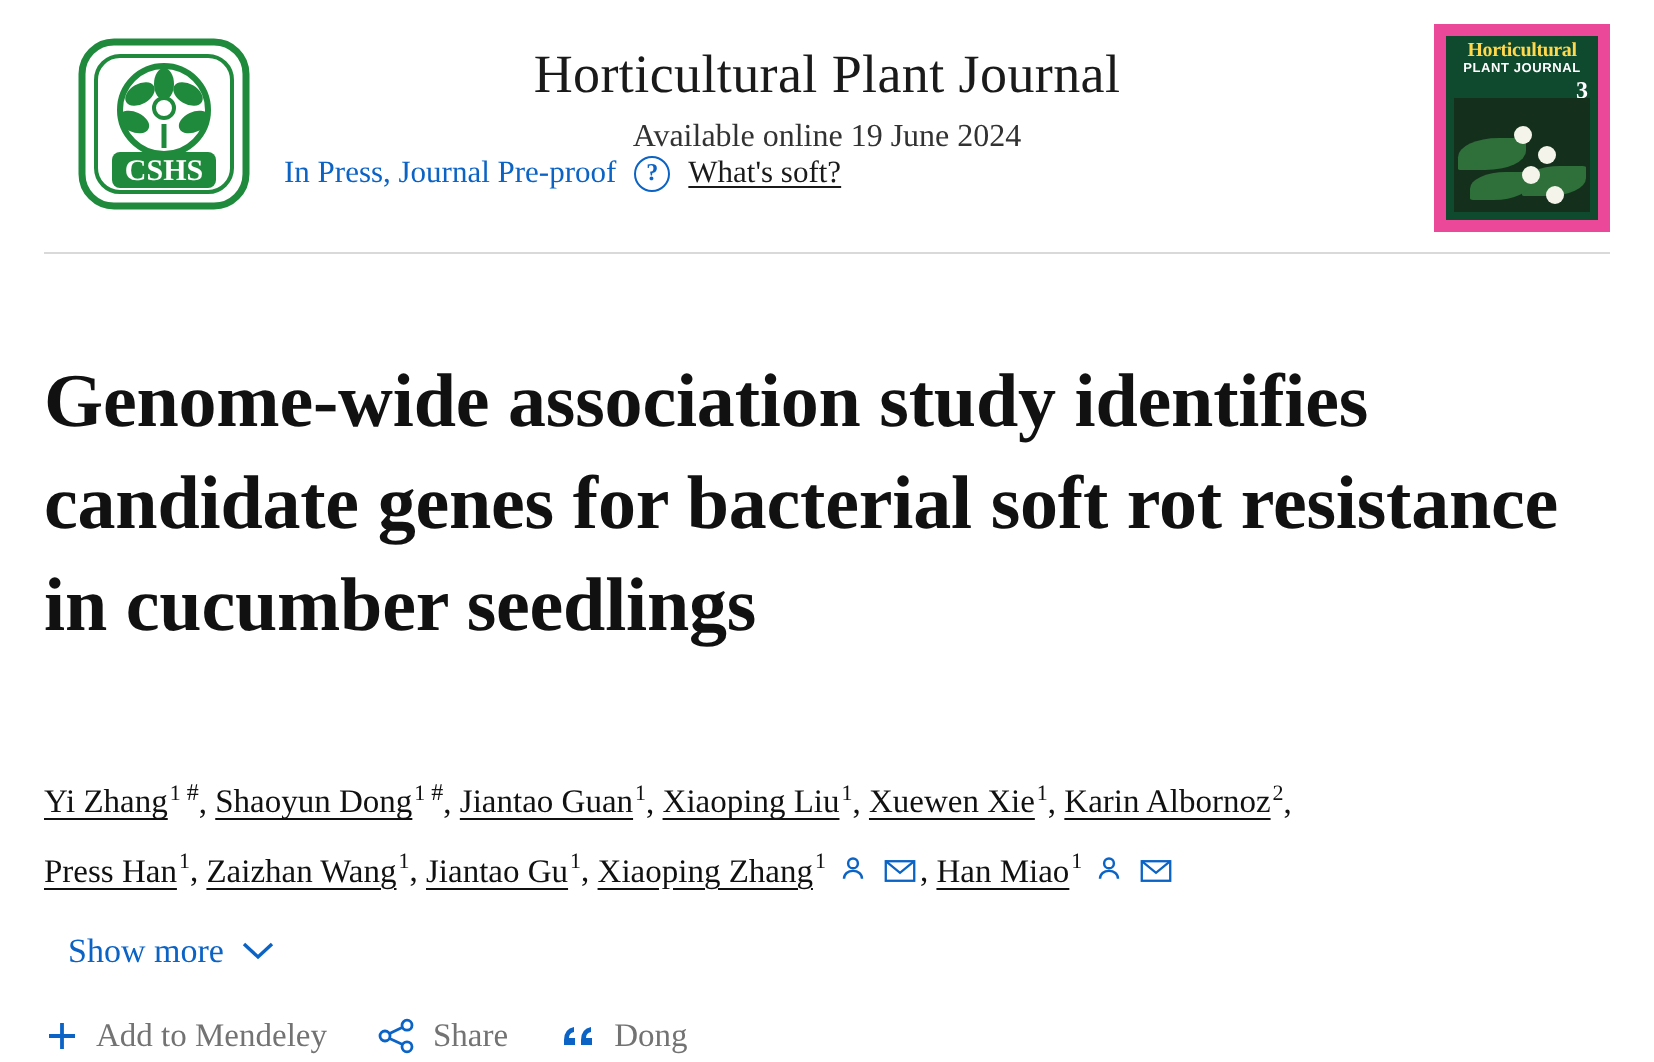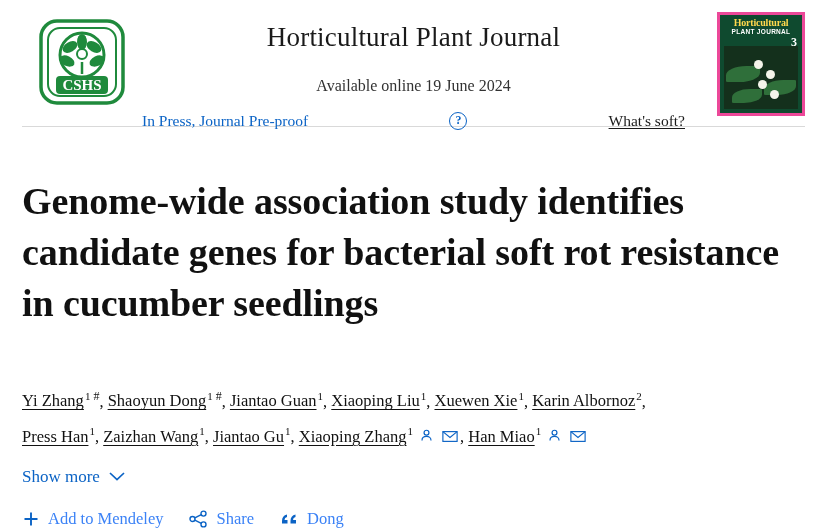--- a/index.html
+++ b/index.html
@@ -53,28 +53,28 @@
     font-size: 27px;
     color: #1a1a1a;
     letter-spacing: 0.2px;
     line-height: 1.15;
   }
 
   .avail-online {
     font-family: "Liberation Serif", serif;
     font-size: 16px;
     color: #323232;
-    margin-top: 24px;
+    margin-top: 7px;
   }
 
   .press-row {
-    margin-top: 17px;
+    margin-top: 0;
     display: flex;
     align-items: center;
-    justify-content: space-between;
+    justify-content: flex-start;
     gap: 9px;
     font-size: 14.5px;
   }
 
   .press-link {
     color: #0b63c5;
     text-decoration: none;
     font-family: "Liberation Serif", serif;
     font-size: 15.5px;
   }
@@ -107,21 +107,21 @@
     display: flex;
     justify-content: flex-end;
     padding-top: 2px;
   }
 
   
   .cover {
     width: 88px;
     height: 104px;
     background: #0f4a2f;
-    border: 3px solid #ec4899;
+    border: 6px solid #ec4899;
     position: relative;
     overflow: hidden;
     box-sizing: border-box;
   }
   .cover-top {
     background: #0f4a2f;
     color: #ffffff;
     text-align: center;
     padding: 3px 2px 2px 2px;
   }
@@ -223,29 +223,30 @@
   .show-more {
     padding: 14px 22px 0 22px;
     display: flex;
     align-items: center;
     gap: 8px;
     color: #0b63c5;
     font-family: "Liberation Serif", serif;
     font-size: 17px;
     cursor: pointer;
     width: fit-content;
+    margin-left: 12px;
   }
 
   
   .actions {
     padding: 22px 22px 0 22px;
     display: flex;
     align-items: flex-start;
     gap: 26px;
-    color: #3b82f6;
+    color: #737373;
     font-family: "Liberation Serif", serif;
     font-size: 16.5px;
   }
   .action {
     display: flex;
     align-items: center;
     gap: 8px;
     cursor: pointer;
   }
   .action .glyph {

